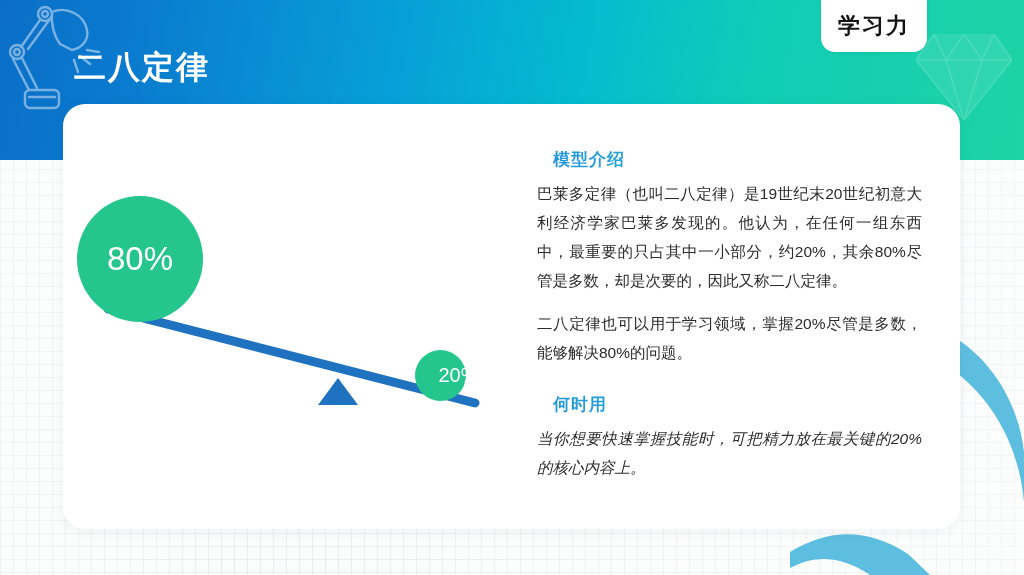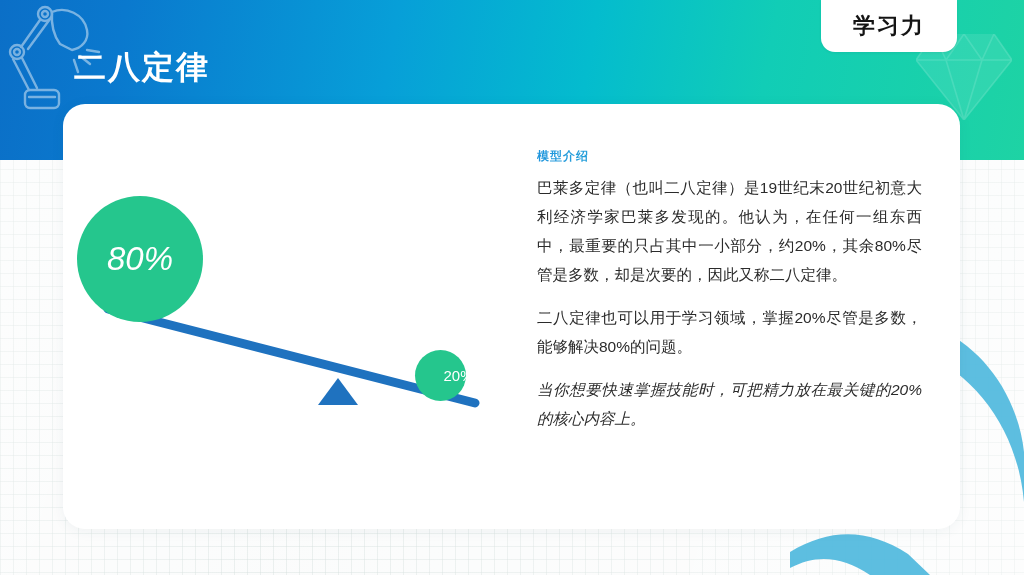--- a/index.html
+++ b/index.html
@@ -82,21 +82,21 @@
     letter-spacing: 2px;
     line-height: 1.2;
     white-space: nowrap;
   }
 
   
   .badge {
     position: absolute;
     left: 821px;
     top: 0px;
-    width: 136px;
+    width: 106px;
     height: 52px;
     background: #ffffff;
     border-radius: 0 0 14px 14px;
     display: flex;
     align-items: center;
     justify-content: center;
     box-shadow: 0 1px 3px rgba(0,0,0,0.06);
   }
   .badge-text {
     font-size: 22px;
@@ -145,65 +145,64 @@
     background: #25c68d;
     display: flex;
     align-items: center;
     justify-content: center;
   }
   .circle-big-label {
     color: #ffffff;
     font-size: 33px;
     font-weight: 400;
     letter-spacing: 0px;
-    font-style: italic;
   }
   .circle-small {
     position: absolute;
     left: 352px;
     top: 180px;
     width: 51px;
     height: 51px;
     border-radius: 50%;
     background: #25c68d;
     display: flex;
     align-items: center;
     justify-content: center;
   }
   .circle-small-label {
     color: #ffffff;
-    font-size: 15px;
+    font-size: 20px;
     font-weight: 400;
     margin-left: 36px;
   }
   .seesaw-svg {
     position: absolute;
     left: 0;
     top: 0;
     width: 470px;
     height: 270px;
   }
 
   
   .text-col {
     position: absolute;
     left: 537px;
     top: 148px;
     width: 385px;
   }
   .sec-head {
-    font-size: 12px;
+    font-size: 17px;
     font-weight: bold;
     letter-spacing: 1px;
     background: linear-gradient(90deg, #2196dd 0%, #2fd3c0 100%);
     -webkit-background-clip: text;
     background-clip: text;
     color: transparent;
     -webkit-text-fill-color: transparent;
-    margin: 0 0 8px 0;
+    margin: 0 0 8px 16px;
   }
   .sec-head.second { margin-top: 26px; }
   .para {
     font-size: 15.5px;
     line-height: 29px;
     color: #2b2b2b;
     margin: 8px 0 14px 0;
     text-align: justify;
     letter-spacing: 0px;
   }
@@ -286,16 +285,17 @@
     </div>
     <div class="circle-small">
       <span class="circle-small-label">20%</span>
     </div>
   </div>
 
   <div class="text-col">
     <h3 class="sec-head">模型介绍</h3>
     <p class="para">巴莱多定律（也叫二八定律）是19世纪末20世纪初意大利经济学家巴莱多发现的。他认为，在任何一组东西中，最重要的只占其中一小部分，约20%，其余80%尽管是多数，却是次要的，因此又称二八定律。</p>
     <p class="para">二八定律也可以用于学习领域，掌握20%尽管是多数，能够解决80%的问题。</p>
+    <h3 class="sec-head second">何时用</h3>
     <p class="para">当你想要快速掌握技能时，可把精力放在最关键的20%的核心内容上。</p>
   </div>
 
 </div>
 
 </body></html>

